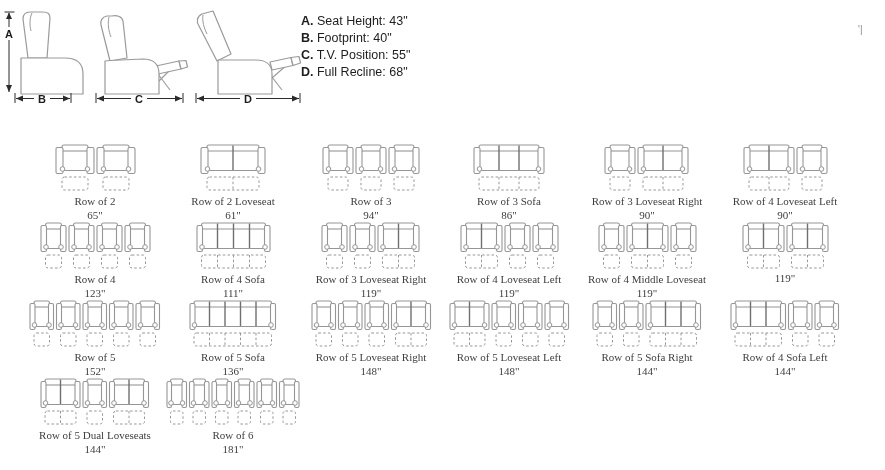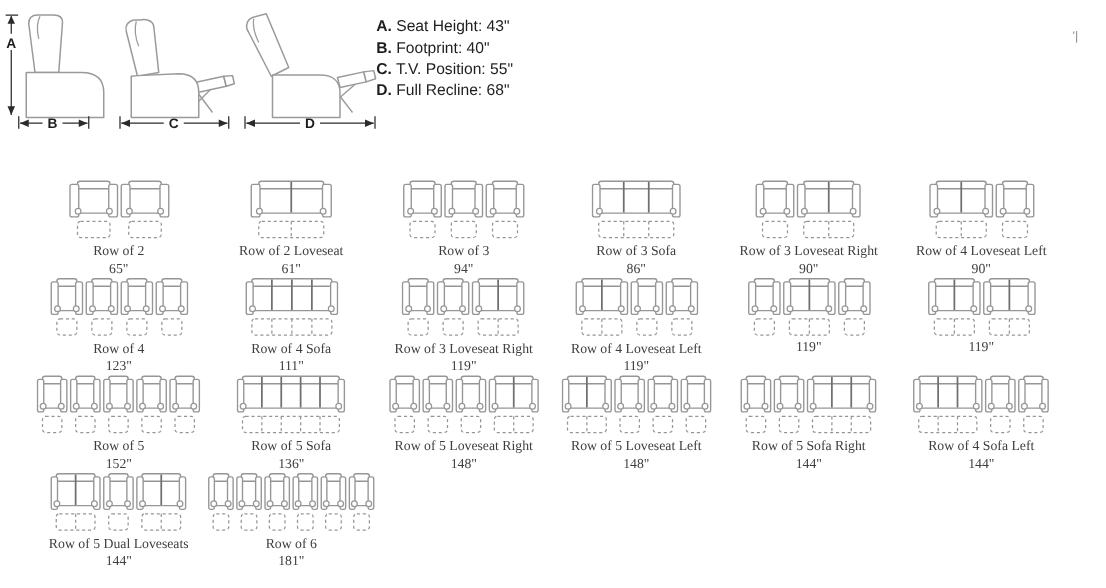--- a/index.html
+++ b/index.html
@@ -386,20 +386,21 @@
           <line x1="49.5" y1="33" x2="49.5" y2="46" stroke="#969696" stroke-width="1" stroke-dasharray="2.5 2.2"></line>
           <rect x="77.5" y="1" width="16" height="25.5" rx="2" fill="#fff" stroke="#969696" stroke-width="1.1"></rect>
           <line x1="77.5" y1="7" x2="93.5" y2="7" stroke="#969696" stroke-width="1.1"></line>
           <rect x="73" y="3.5" width="5.5" height="26" rx="1.5" fill="#fff" stroke="#969696" stroke-width="1.1"></rect>
           <rect x="92.5" y="3.5" width="5.5" height="26" rx="1.5" fill="#fff" stroke="#969696" stroke-width="1.1"></rect>
           <circle cx="78" cy="25" r="2.3" fill="#fff" stroke="#969696" stroke-width="1"></circle>
           <circle cx="93" cy="25" r="2.3" fill="#fff" stroke="#969696" stroke-width="1"></circle>
           <rect x="77.5" y="33" width="16" height="13" rx="2.5" fill="none" stroke="#969696" stroke-width="1" stroke-dasharray="2.5 2.2"></rect>
         </svg>
       </div>
+      <div class="cname">Row of 4 Middle Loveseat</div>
       <div class="cwidth">119"</div>
     </div>
     <div class="cfg">
       <div class="diag">
         <svg width="87" height="48" viewBox="0 0 87 48">
           <rect x="5.5" y="1" width="32" height="25.5" rx="2" fill="#fff" stroke="#969696" stroke-width="1.1"></rect>
           <line x1="5.5" y1="7" x2="37.5" y2="7" stroke="#969696" stroke-width="1.1"></line>
           <line x1="21.5" y1="1.5" x2="21.5" y2="26" stroke="#6f6f6f" stroke-width="1.4"></line>
           <rect x="1" y="3.5" width="5.5" height="26" rx="1.5" fill="#fff" stroke="#969696" stroke-width="1.1"></rect>
           <rect x="36.5" y="3.5" width="5.5" height="26" rx="1.5" fill="#fff" stroke="#969696" stroke-width="1.1"></rect>

